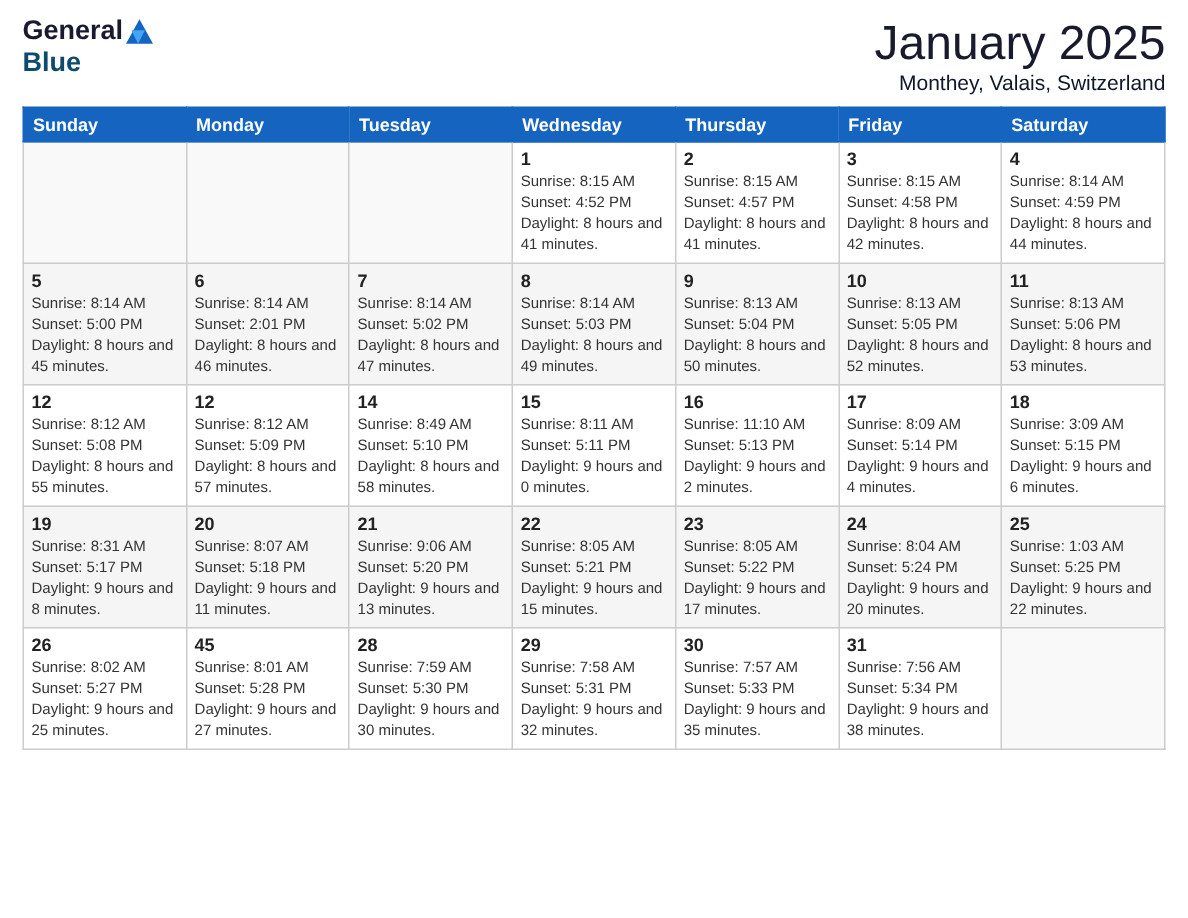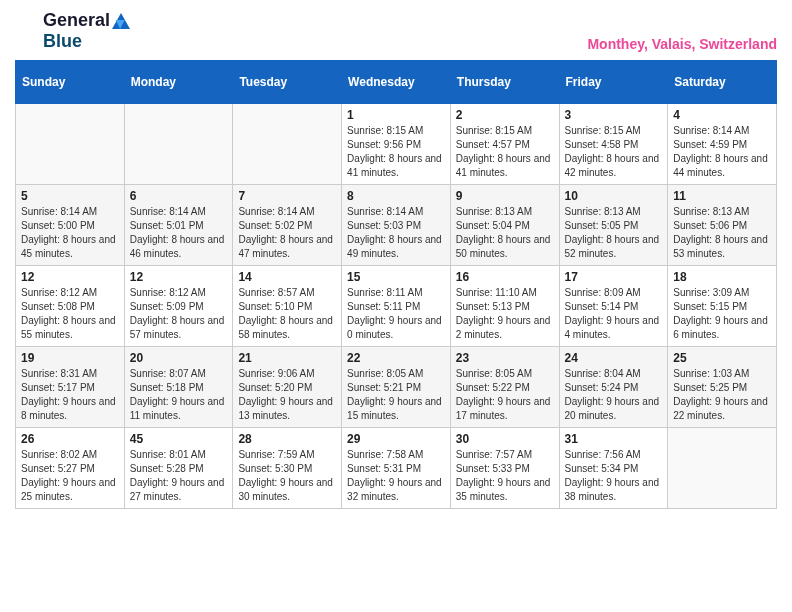--- a/index.html
+++ b/index.html
@@ -12,23 +12,22 @@
     }
     .page {
       width: 792px;
       min-height: 612px;
       background: #fff;
       padding: 10px 15px 15px 15px;
     }
     .header {
       display: flex;
       justify-content: space-between;
-      align-items: flex-end;
+      align-items: flex-start;
       margin-bottom: 8px;
-      margin-left: 28px;
     }
     .logo {
       display: flex;
       flex-direction: column;
       align-items: flex-start;
     }
     .logo-text {
       display: flex;
       align-items: center;
     }
@@ -50,33 +49,32 @@
     .title-block {
       text-align: right;
     }
     .month-title {
       font-size: 32px;
       color: #1a1a2e;
       font-weight: normal;
     }
     .location-title {
       font-size: 14px;
-      color: #ec4899;
-      font-weight: bold;
+      color: #0f172a;
     }
     .calendar {
       width: 100%;
       border-collapse: collapse;
       border: 1px solid #ccc;
     }
     .calendar th {
       background: #1565c0;
       color: #fff;
       text-align: left;
-      padding: 14px 6px;
+      padding: 4px 6px;
       font-size: 12px;
       border: 1px solid #1565c0;
     }
     .calendar td {
       vertical-align: top;
       border: 1px solid #ccc;
       padding: 4px 5px;
       width: calc(100% / 7);
       min-height: 80px;
       font-size: 10.5px;
@@ -109,20 +107,21 @@
       <div class="logo-text">
         <span class="logo-general">General</span>
         <svg class="logo-icon" viewBox="0 0 20 18" xmlns="http://www.w3.org/2000/svg">
           <polygon points="10,0 20,18 0,18" fill="#1565c0"></polygon>
           <polygon points="4,8 14,8 9,18" fill="#42a5f5"></polygon>
         </svg>
       </div>
       <span class="logo-blue">Blue</span>
     </div>
     <div class="title-block">
+      <div class="month-title">January 2025</div>
       <div class="location-title">Monthey, Valais, Switzerland</div>
     </div>
   </div>
 
   <table class="calendar">
     <thead>
       <tr>
 
       <th>Sunday</th>
           <th>Monday</th>
@@ -134,21 +133,21 @@
         </tr>
     </thead>
     <tbody id="calendar-body">
     <tr>
           <td class="empty-cell"></td>
           <td class="empty-cell"></td>
           <td class="empty-cell"></td>
           <td>
             <span class="day-num">1</span>
             <div class="day-info">Sunrise: 8:15 AM
-Sunset: 9:56 PM
+Sunset: 4:52 PM
 Daylight: 8 hours and 41 minutes.</div>
           </td>
           <td>
             <span class="day-num">2</span>
             <div class="day-info">Sunrise: 8:15 AM
 Sunset: 4:57 PM
 Daylight: 8 hours and 41 minutes.</div>
           </td>
           <td>
             <span class="day-num">3</span>
@@ -166,21 +165,21 @@
         <tr class="row-alt">
           <td>
             <span class="day-num">5</span>
             <div class="day-info">Sunrise: 8:14 AM
 Sunset: 5:00 PM
 Daylight: 8 hours and 45 minutes.</div>
           </td>
           <td>
             <span class="day-num">6</span>
             <div class="day-info">Sunrise: 8:14 AM
-Sunset: 5:01 PM
+Sunset: 2:01 PM
 Daylight: 8 hours and 46 minutes.</div>
           </td>
           <td>
             <span class="day-num">7</span>
             <div class="day-info">Sunrise: 8:14 AM
 Sunset: 5:02 PM
 Daylight: 8 hours and 47 minutes.</div>
           </td>
           <td>
             <span class="day-num">8</span>
@@ -215,21 +214,21 @@
 Daylight: 8 hours and 55 minutes.</div>
           </td>
           <td>
             <span class="day-num">12</span>
             <div class="day-info">Sunrise: 8:12 AM
 Sunset: 5:09 PM
 Daylight: 8 hours and 57 minutes.</div>
           </td>
           <td>
             <span class="day-num">14</span>
-            <div class="day-info">Sunrise: 8:57 AM
+            <div class="day-info">Sunrise: 8:49 AM
 Sunset: 5:10 PM
 Daylight: 8 hours and 58 minutes.</div>
           </td>
           <td>
             <span class="day-num">15</span>
             <div class="day-info">Sunrise: 8:11 AM
 Sunset: 5:11 PM
 Daylight: 9 hours and 0 minutes.</div>
           </td>
           <td>

